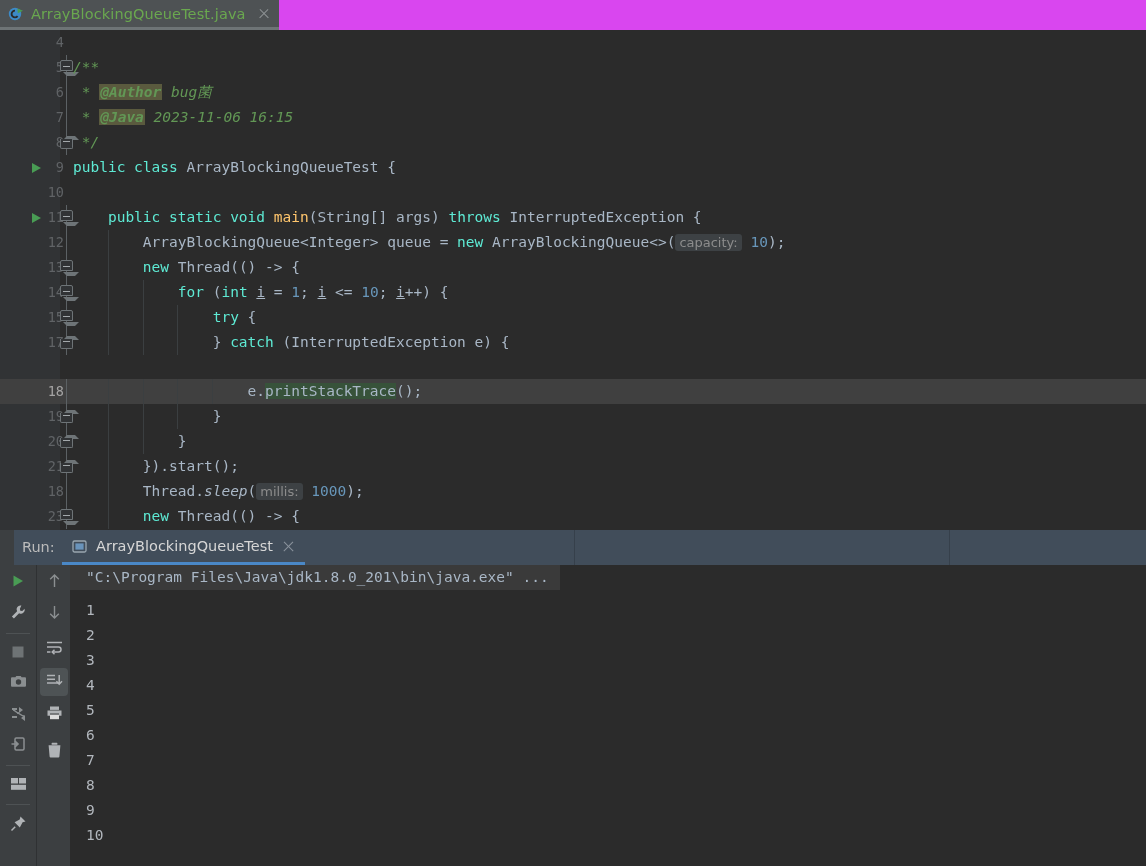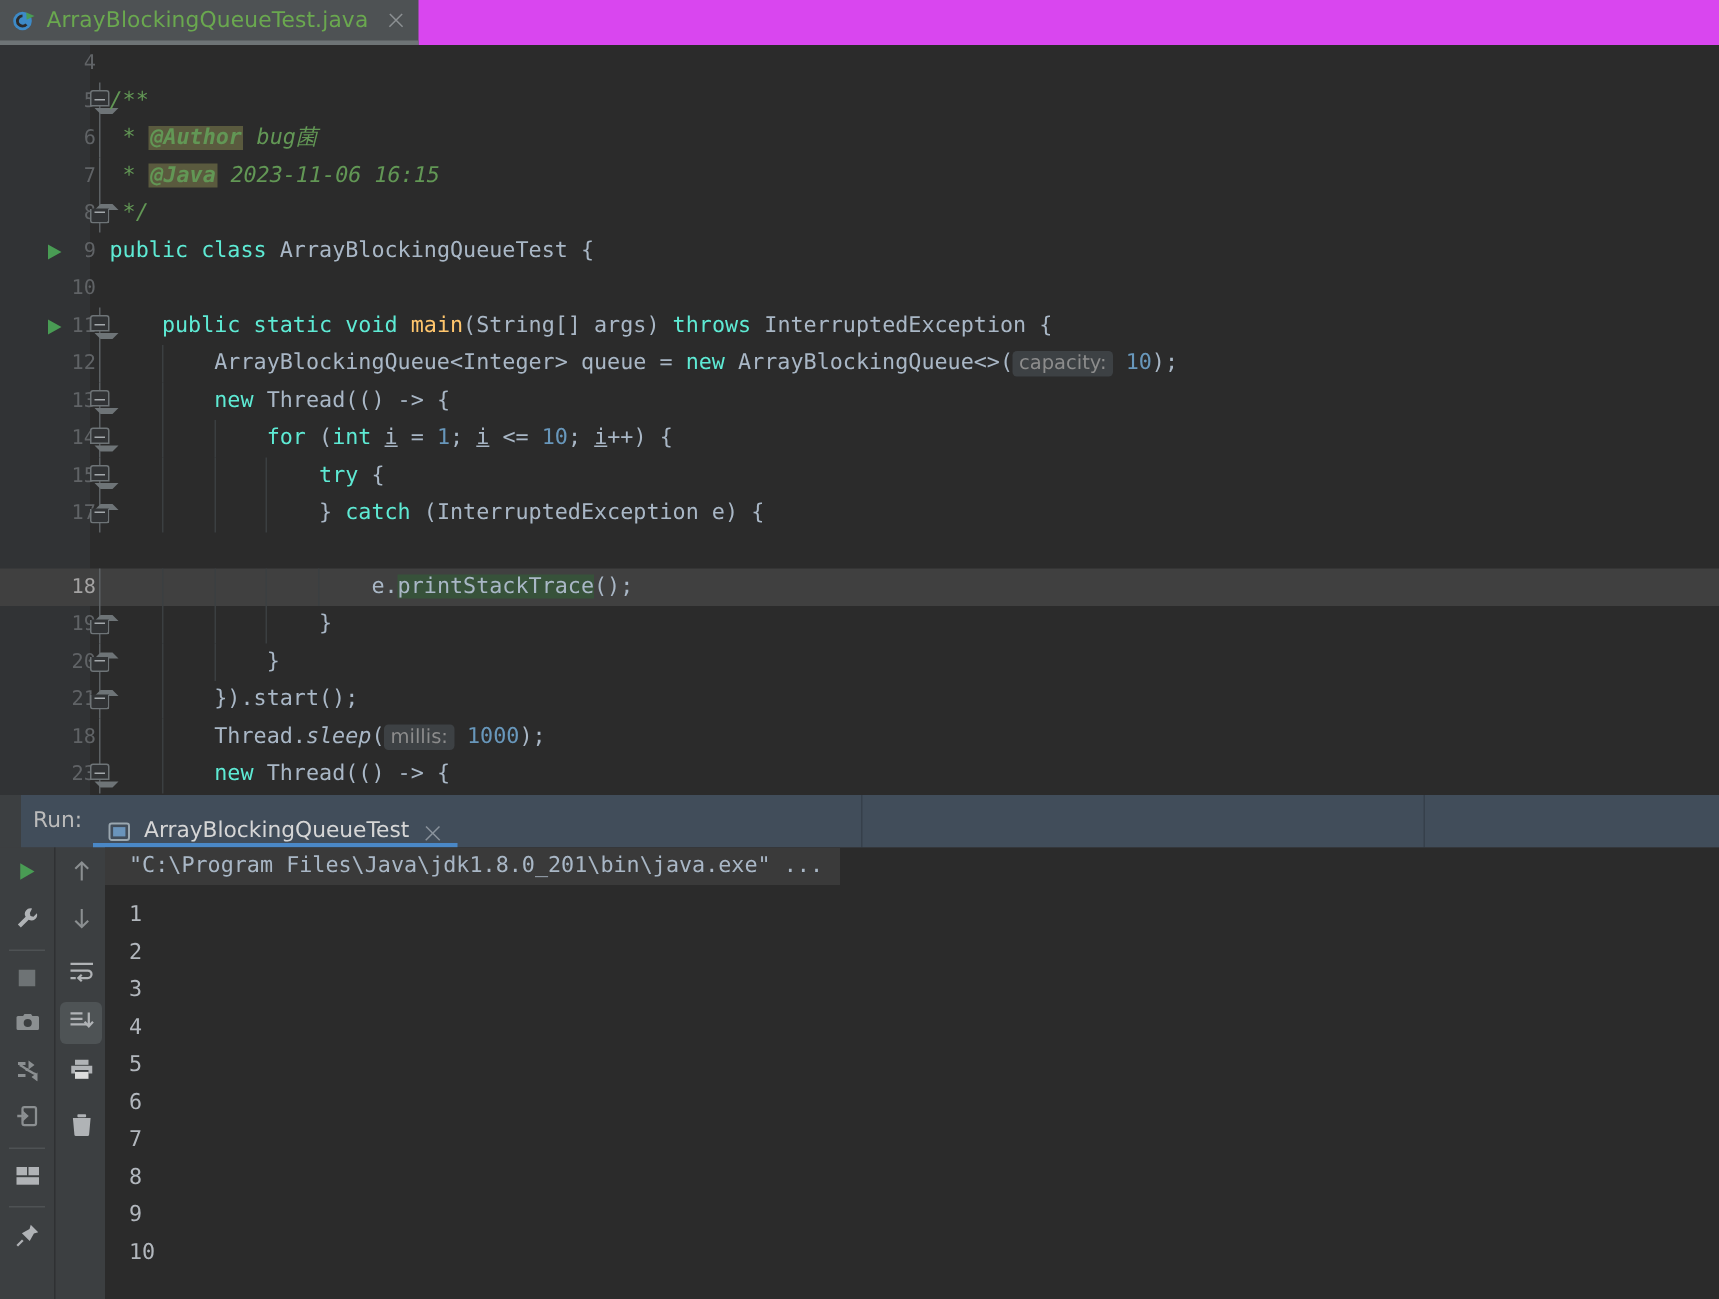--- a/index.html
+++ b/index.html
@@ -130,21 +130,21 @@
   .run-header {
     position: absolute; left: 14px; top: 0; width: 1146px; height: 35px;
     background: #414d5a;
   }
   .run-label {
     position: absolute; left: 8px; top: 0; height: 35px; line-height: 35px;
     font-size: 14.5px; color: #bbbbbb;
   }
   .run-tab {
     position: absolute; left: 48px; top: 0; height: 35px;
-    display: flex; align-items: flex-end; gap: 9px; padding: 0 10px;
+    display: flex; align-items: center; gap: 9px; padding: 0 10px;
     border-bottom: 3px solid #4a88c7;
   }
   .run-tab-icon { width: 15px; height: 15px; flex: none; position: relative; }
   .run-tab-label { font-size: 14.5px; color: #d6d6d6; white-space: nowrap; }
   .run-tab-close { width: 13px; height: 13px; position: relative; flex: none; }
   .run-tab-close::before, .run-tab-close::after {
     content: ""; position: absolute; left: 0; top: 6px;
     width: 13px; height: 1.3px; background: #8a939c;
   }
   .run-tab-close::before { transform: rotate(45deg); }

